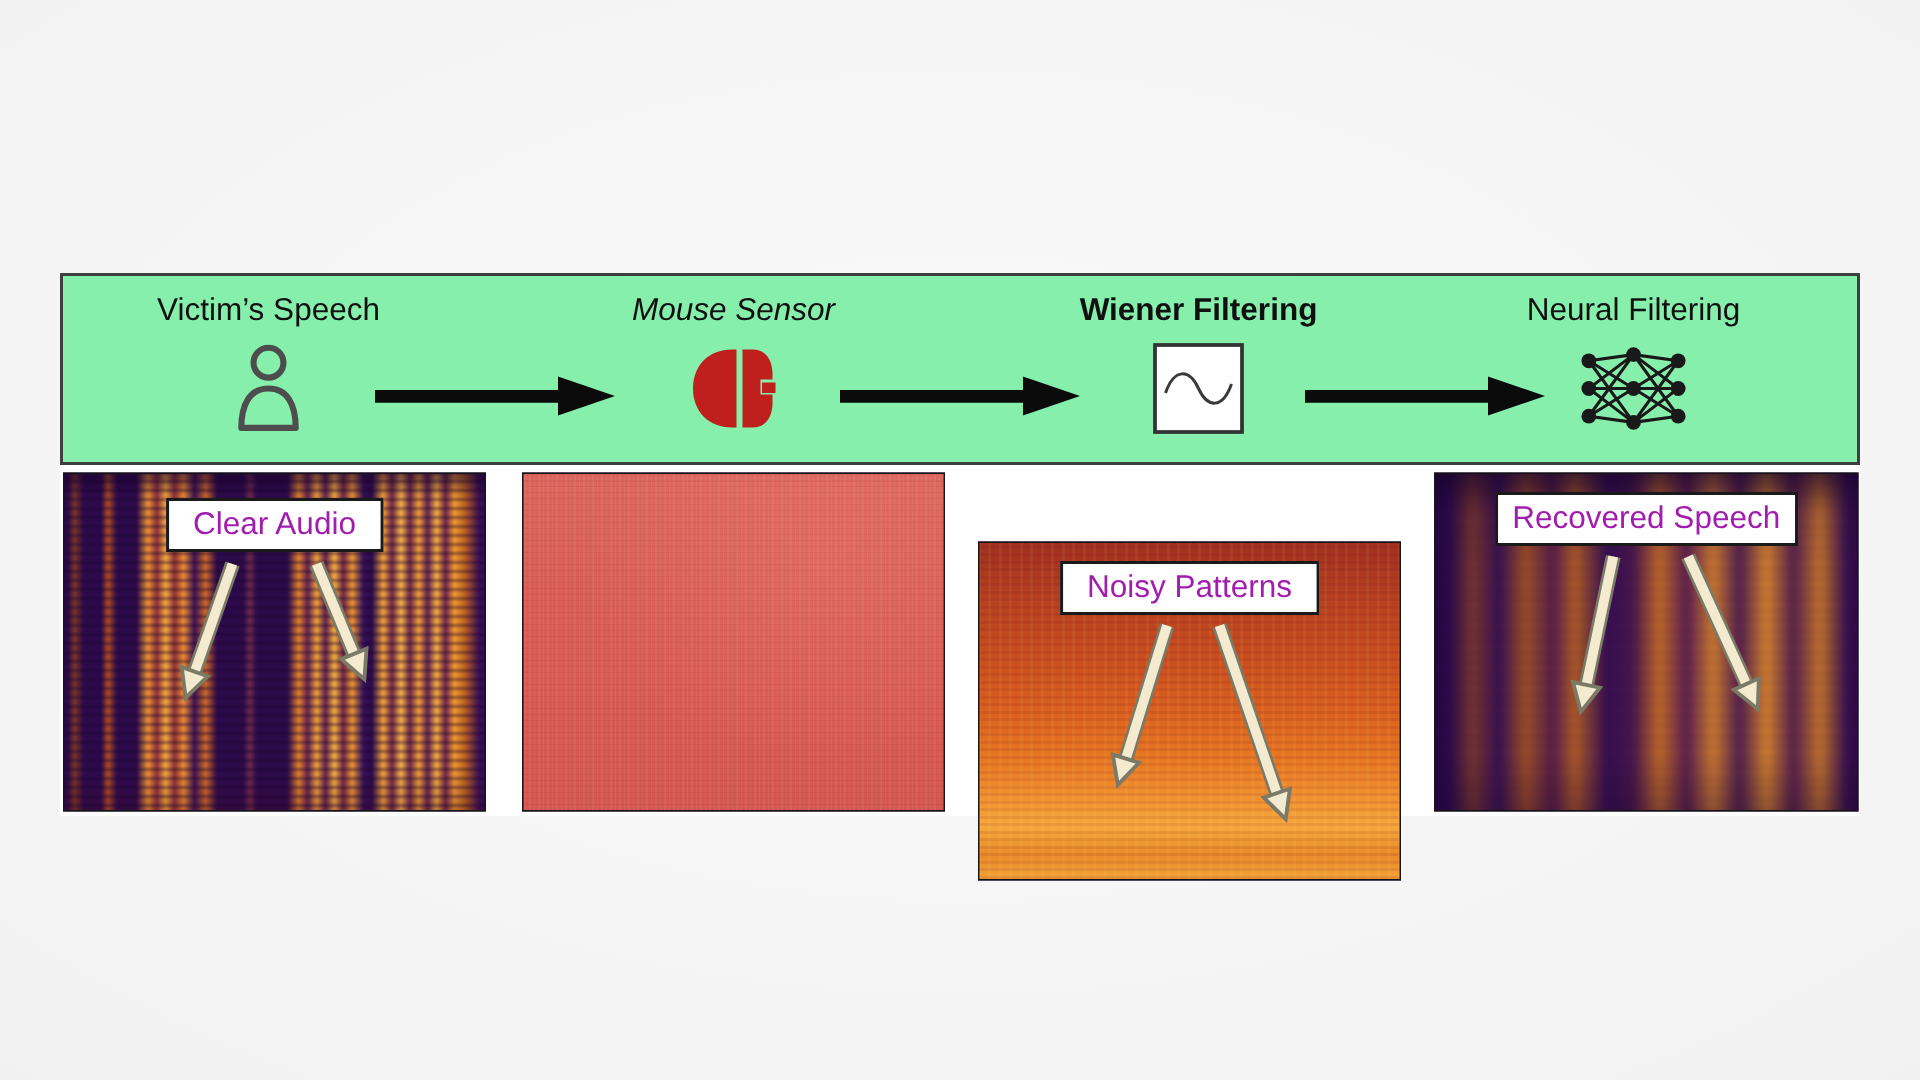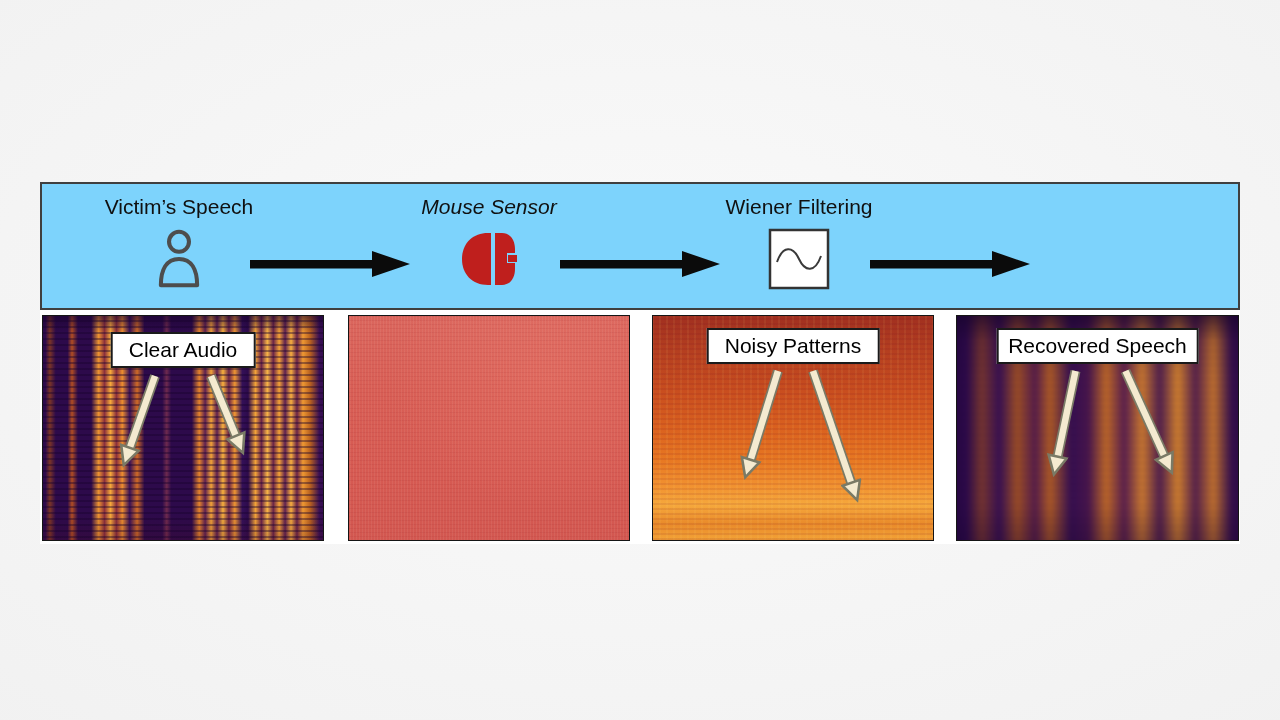--- a/index.html
+++ b/index.html
@@ -11,48 +11,48 @@
   }
 
   .figure {
     position: absolute; left: 40px; top: 182px; width: 1200px; height: 362px;
     background: #ffffff;
   }
 
   
   .top-box {
     position: absolute; left: 0; top: 0; width: 1196px; height: 124px;
-    border: 2px solid #3f3f3f; background: #7dd3fc;
+    border: 2px solid #3f3f3f; background: #86efac;
   }
   .stage {
     position: absolute; top: 10px; width: 240px; text-align: center;
   }
   .stage.s1 { left: 17px; }
   .stage.s2 { left: 327px; font-style: italic; }
-  .stage.s3 { left: 637px; }
+  .stage.s3 { left: 637px; font-weight: bold; }
   .stage.s4 { left: 927px; }
   .stage-label {
     font-size: 21px; line-height: 26px; color: #101010;
   }
   .stage-icon { margin-top: 4px; height: 70px; display: flex; align-items: center; justify-content: center; }
 
   .h-arrow { position: absolute; top: 64px; width: 164px; height: 32px; }
   .h-arrow.a1 { left: 206px; }
   .h-arrow.a2 { left: 516px; }
   .h-arrow.a3 { left: 826px; }
   .h-arrow svg { display: block; width: 100%; height: 100%; }
 
   
   .panel {
     position: absolute; top: 133px; width: 280px; height: 224px;
     border: 1px solid #151515; overflow: hidden; background: #2d0a4b;
   }
   .panel.p1 { left: 2px; }
   .panel.p2 { left: 308px; }
-  .panel.p3 { left: 612px; }
+  .panel.p3 { left: 612px; margin-top: 46px; }
   .panel.p4 { left: 916px; width: 281px; }
 
   .spec-bg { position: absolute; inset: -8px; }
 
   .spec1 {
     background-image:
       repeating-linear-gradient(180deg, rgba(24,2,44,0.40) 0px, rgba(24,2,44,0.40) 2px, rgba(24,2,44,0) 2px, rgba(24,2,44,0) 6px),
       linear-gradient(180deg, rgba(24,2,44,0.85) 0%, rgba(24,2,44,0) 10%, rgba(24,2,44,0) 86%, rgba(70,12,30,0.30) 100%),
       linear-gradient(90deg,
         #2d0a4b 0%, #2d0a4b 3.5%,
@@ -97,21 +97,21 @@
         #cc7028 53%, #5e2050 59%, #d98230 65%, #542050 71%,
         #e08a2e 77%, #5a224e 83%, #cf7a2e 89%, #38104f 95%, #2a0845 100%);
     filter: blur(2.5px);
   }
 
   .panel-arrows { position: absolute; inset: 0; width: 100%; height: 100%; }
 
   .spec-label {
     position: absolute; top: 16px; left: 50%; transform: translateX(-50%);
     background: #ffffff; border: 2px solid #1a1a1a;
-    padding: 4px 16px; font-size: 21px; color: #000000; white-space: nowrap;
+    padding: 4px 16px; font-size: 21px; color: #a21caf; white-space: nowrap;
   }
   .panel.p3 .spec-label, .panel.p4 .spec-label { top: 12px; }
   .panel.p4 .spec-label { padding: 4px 10px; }
 </style>
 </head>
 <body>
 
 <div class="figure">
 
   <div class="top-box">
@@ -161,20 +161,37 @@
       </div>
     </div>
 
     <div class="h-arrow a3">
       <svg viewBox="0 0 164 32">
           <rect x="2" y="12" width="126" height="8.5" fill="#0b0b0b"></rect>
           <polygon points="124,3 162,16 124,29" fill="#0b0b0b"></polygon>
         </svg>
     </div>
 
+    <div class="stage s4">
+      <div class="stage-label">Neural Filtering</div>
+      <div class="stage-icon">
+        <svg width="76" height="62" viewBox="0 0 74 60">
+          <path d="M8 12 L37 8 M8 12 L37 30 M8 12 L37 52 M8 30 L37 8 M8 30 L37 30 M8 30 L37 52 M8 48 L37 8 M8 48 L37 30 M8 48 L37 52 M37 8 L66 12 M37 8 L66 30 M37 8 L66 48 M37 30 L66 12 M37 30 L66 30 M37 30 L66 48 M37 52 L66 12 M37 52 L66 30 M37 52 L66 48" stroke="#191919" stroke-width="2" fill="none"></path>
+          <circle cx="8" cy="12" r="4.8" fill="#191919"></circle>
+            <circle cx="8" cy="30" r="4.8" fill="#191919"></circle>
+            <circle cx="8" cy="48" r="4.8" fill="#191919"></circle>
+          <circle cx="37" cy="8" r="4.8" fill="#191919"></circle>
+            <circle cx="37" cy="30" r="4.8" fill="#191919"></circle>
+            <circle cx="37" cy="52" r="4.8" fill="#191919"></circle>
+          <circle cx="66" cy="12" r="4.8" fill="#191919"></circle>
+            <circle cx="66" cy="30" r="4.8" fill="#191919"></circle>
+            <circle cx="66" cy="48" r="4.8" fill="#191919"></circle>
+        </svg>
+      </div>
+    </div>
   </div>
 
   <div class="panel p1">
     <div class="spec-bg spec1"></div>
     <svg class="panel-arrows" viewBox="0 0 280 224">
       <defs>
         <marker id="ah-p1" viewBox="0 0 12 12" refX="4" refY="6" markerWidth="24" markerHeight="22" orient="auto" markerUnits="userSpaceOnUse">
           <path d="M1 1 L11 6 L1 11 Z" fill="#f4ead0" stroke="#7a7a66" stroke-width="1.4"></path>
         </marker>
       </defs>

